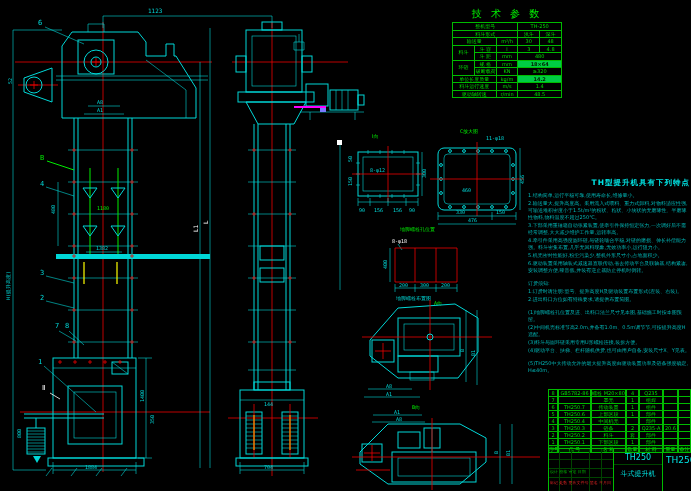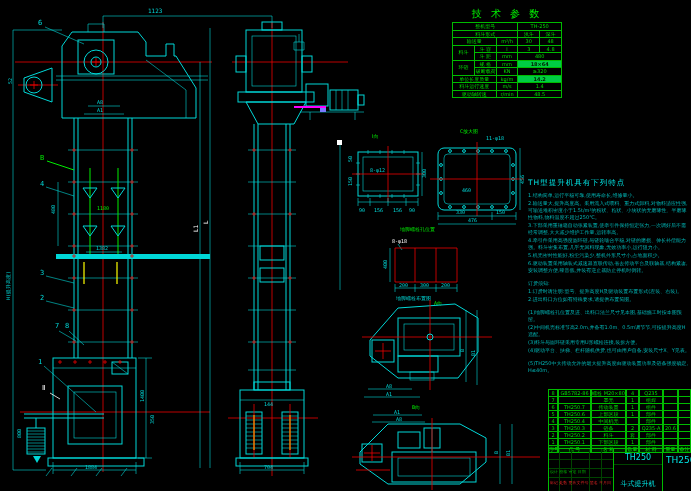--- a/index.html
+++ b/index.html
@@ -23,39 +23,39 @@
   
   #tech{position:absolute;left:452px;top:7px;width:110px;color:#00ee00;}
   #tech .ttl{text-align:center;font-size:10px;letter-spacing:3px;color:#00ee00;margin-bottom:1px;}
   #tech table{border-collapse:collapse;width:110px;table-layout:fixed;}
   #tech td{border:1px solid #00bb00;font-size:5px;line-height:6.5px;color:#00dd00;
            padding:0 1px;text-align:center;white-space:nowrap;overflow:hidden;}
   #tech td.hl{background:#00cc44;color:#002200;font-weight:bold;}
 
   
   #features{position:absolute;left:528px;top:178px;width:162px;height:212px;overflow:hidden;}
-  #features .ft{color:#00e5e5;font-size:7.5px;font-weight:normal;margin-bottom:4px;letter-spacing:1px;}
+  #features .ft{color:#00e5e5;font-size:7.5px;font-weight:bold;margin-bottom:4px;letter-spacing:1px;text-align:right;}
   #features .fl{color:#00b8b8;font-size:5px;line-height:7px;margin-bottom:1px;word-break:break-all;}
   #features .fl.sp{height:4px;}
 
   
   #bom{position:absolute;left:548px;top:389px;width:143px;}
   .bom-grid{display:grid;grid-template-columns:10px 33px 35px 13px 24px 15px 13px;}
   .bc{border:1px solid #00bb00;border-top:none;font-size:5px;line-height:6px;color:#00dd00;
       text-align:center;white-space:nowrap;overflow:hidden;height:6px;}
   .bh{background:#001a00;color:#00ff00;}
   #tblock{position:absolute;left:548px;top:448px;width:143px;height:43px;border:1px solid #00bb00;display:flex;}
   #tb-rev{width:64px;border-right:1px solid #00bb00;position:relative;}
   #tb-rev .rl{position:absolute;left:0;width:100%;border-top:1px solid #004400;}
   #tb-rev .rv{position:absolute;top:0;height:100%;border-left:1px solid #004400;}
   #tb-rev .red{position:absolute;left:1px;top:31px;color:#dd2222;font-size:4px;white-space:nowrap;}
   #tb-rev .gr{position:absolute;left:1px;top:20px;color:#00aa00;font-size:4px;white-space:nowrap;}
   #tb-main{width:48px;border-right:1px solid #00bb00;text-align:center;color:#00e5e5;}
   #tb-main .l1{font-size:8px;margin-top:4px;}
-  #tb-main .l2{font-size:7px;margin-top:2px;border-top:1px solid #004400;padding-top:14px;}
+  #tb-main .l2{font-size:7px;margin-top:2px;border-top:1px solid #004400;padding-top:4px;}
   #tb-right{flex:1;overflow:hidden;color:#00e5e5;font-size:9px;padding:6px 0 0 3px;white-space:nowrap;}
 </style>
 </head>
 <body>
 
 <div id="sheet">
 
 <svg width="691" height="491" viewBox="0 0 691 491">
 
   <g>

